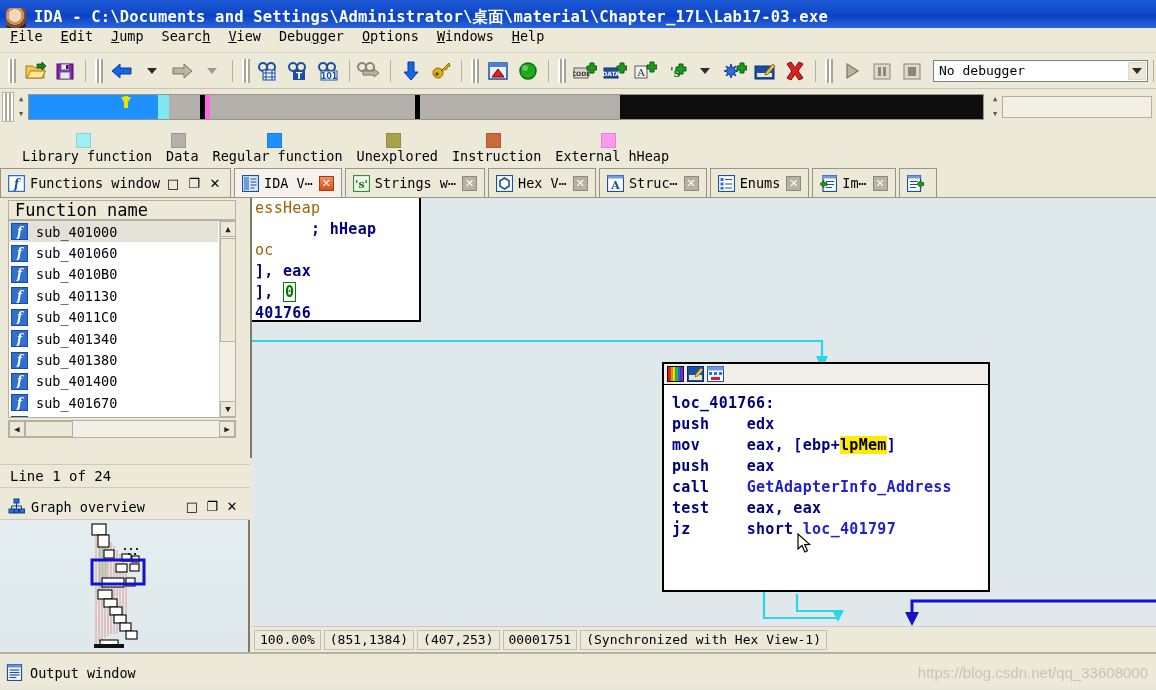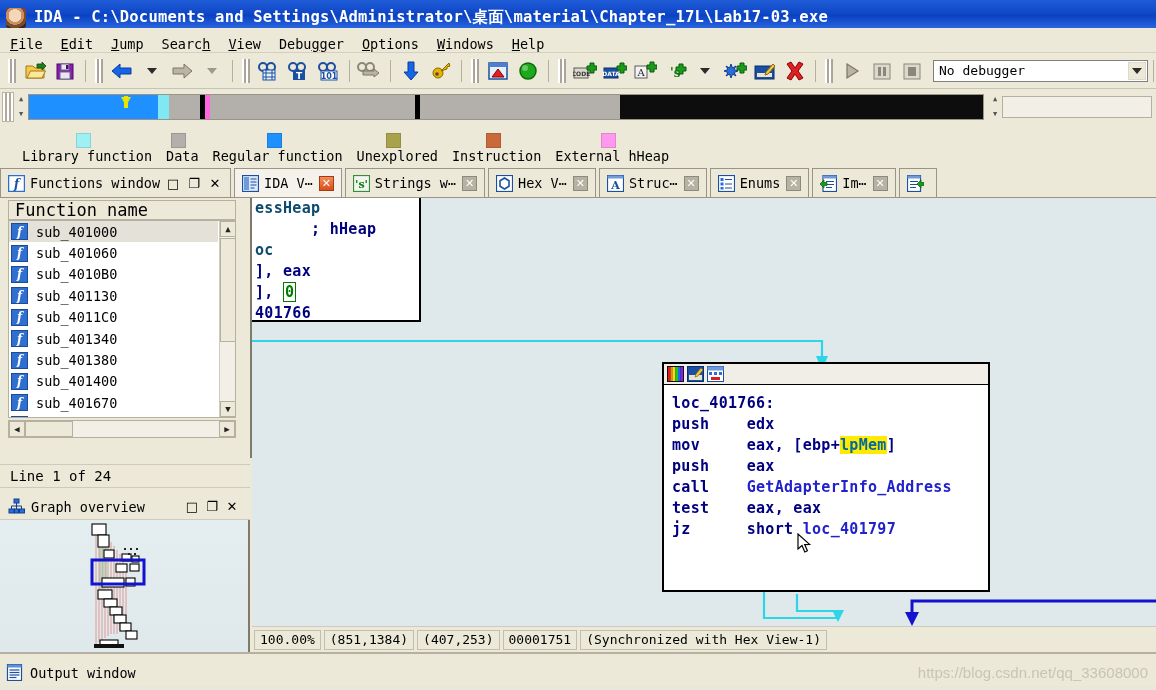--- a/index.html
+++ b/index.html
@@ -34,21 +34,21 @@
     font-size: 15.5px;
     font-weight: bold;
     letter-spacing: 0.2px;
     white-space: nowrap;
   }
 
   
   .menubar {
     position: absolute; left: 0; top: 28px; width: 1156px; height: 25px;
     background: #ece9d8;
-    display: flex; align-items: flex-end; padding-left: 10px;
+    display: flex; align-items: flex-start; padding-left: 10px;
     border-bottom: 1px solid #d4d0c0;
   }
   .menu-item {
     font-family: "DejaVu Sans Mono", monospace;
     font-size: 13.5px;
     color: #000;
     margin-right: 18px;
     white-space: nowrap;
     cursor: default;
   }
@@ -243,22 +243,22 @@
     display:flex; align-items:center; padding-left:3px;
   }
   .node-tb-ico { width:17px;height:17px;margin-right:3px;flex:0 0 auto; }
   .node-body { padding: 8px 10px 8px 8px; }
   .asm-line { white-space: pre; font-size: 15px; line-height: 21px; letter-spacing:0.3px; }
   .mnem { color:#000080; font-weight:bold; }
   .op { color:#000080; font-weight:bold; }
   .lbl { color:#000080; font-weight:bold; }
   .fld { color:#007a00; font-weight:bold; }
   .call-name { color:#2222cc; font-weight:bold; text-decoration: none; }
-  .hl { background:#ffeb00; color:#0369a1; font-weight:bold; }
-  .magenta { color:#0c4a6e; font-weight:bold; }
+  .hl { background:#ffeb00; color:#000000; font-weight:bold; }
+  .magenta { color:#a16207; font-weight:normal; }
   .greenbox { color:#007a00; font-weight:bold; border:1px solid #007a00; padding:0 1px; }
   .cursor-arrow { position:absolute; width:14px;height:20px; }
 
   
   .statusbar {
     position:absolute; left:252px; top:626px; width:904px; height:26px;
     background:#ece9d8; display:flex; align-items:center; padding-left:2px;
     border-top:1px solid #cfcabb;
   }
   .sb-cell {

